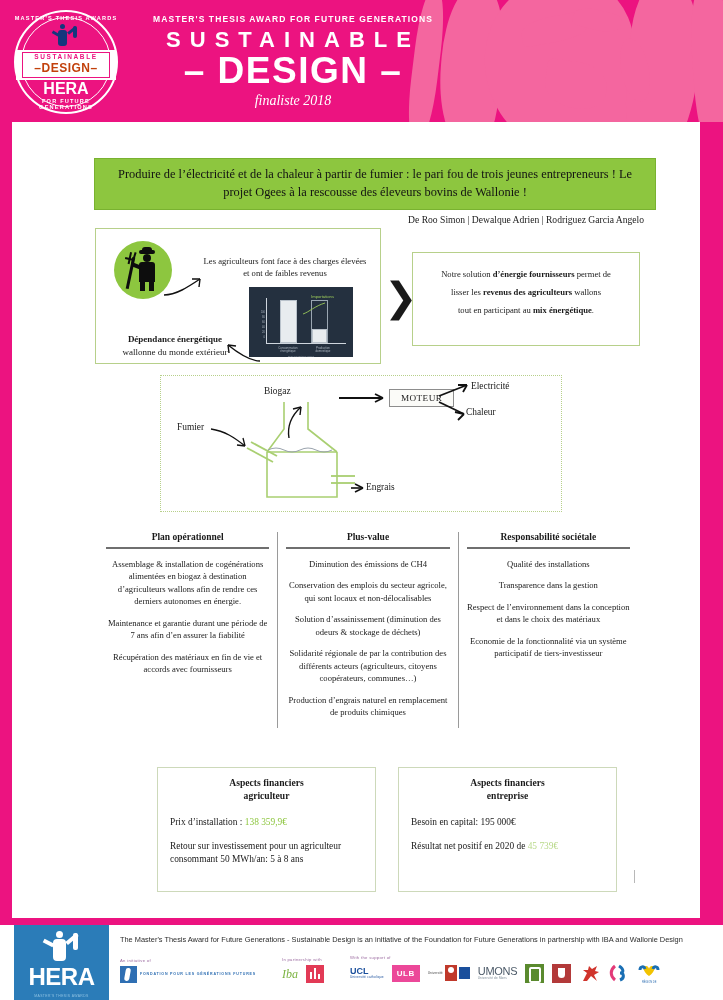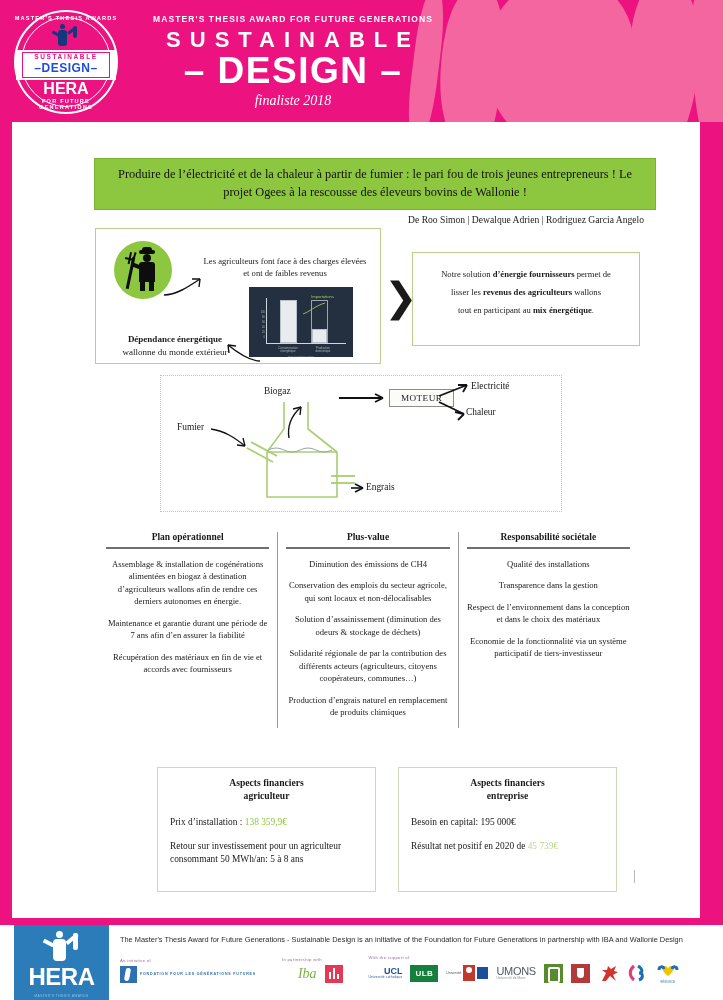--- a/index.html
+++ b/index.html
@@ -31,21 +31,21 @@
   .badge{position:absolute;left:14px;top:10px;width:104px;height:104px;}
   .badge-ring{position:absolute;inset:0;border-radius:50%;border:2px solid #ffffff;}
   .badge-ring2{position:absolute;left:7px;top:7px;right:7px;bottom:7px;border-radius:50%;border:1px solid #ffffff;}
   .badge-band{
     position:absolute;left:2px;top:40px;width:100px;height:30px;background:#ffffff;
   }
   .badge-band-inner{position:absolute;left:6px;top:2px;right:6px;bottom:2px;border:1px solid #ec1380;}
   .badge-sust{position:absolute;left:0;right:0;top:3px;text-align:center;font-family:"Liberation Sans",sans-serif;
       font-size:6.5px;letter-spacing:1.6px;font-weight:bold;color:#ec1380;}
   .badge-design{position:absolute;left:0;right:0;top:11px;text-align:center;font-family:"Liberation Sans",sans-serif;
-      font-size:12px;letter-spacing:0.5px;font-weight:bold;color:#1d4ed8;}
+      font-size:12px;letter-spacing:0.5px;font-weight:bold;color:#c2410c;}
   .badge-hera{position:absolute;left:0;right:0;top:70px;text-align:center;font-family:"Liberation Sans",sans-serif;
       font-size:16px;font-weight:bold;color:#ffffff;letter-spacing:0px;}
   .badge-fig{position:absolute;left:38px;top:14px;width:28px;height:26px;}
   .badge-fig i{position:absolute;background:#14377d;display:block;}
   .bf1{left:8px;top:0px;width:5px;height:5px;border-radius:50%;}
   .bf2{left:6px;top:6px;width:9px;height:16px;border-radius:3px;}
   .bf3{left:0px;top:8px;width:7px;height:3px;transform:rotate(30deg);}
   .bf4{left:15px;top:5px;width:10px;height:3px;transform:rotate(-38deg);}
   .bf5{left:21px;top:2px;width:4px;height:12px;border-radius:2px;}
   .arc-top,.arc-bot{position:absolute;left:0;right:0;text-align:center;color:#ffffff;
@@ -161,26 +161,26 @@
   .fg{display:flex;flex-direction:column;}
   .fg-lbl{font-family:"Liberation Sans",sans-serif;font-size:4.2px;color:#9b6aa0;margin-bottom:3px;letter-spacing:0.3px;}
   .fg-row{display:flex;align-items:center;gap:8px;}
 
   .lg{display:flex;align-items:center;}
   .lg-ffg-mark{width:17px;height:17px;background:#2f6fb3;position:relative;}
   .lg-ffg-mark::after{content:"";position:absolute;left:5px;top:2px;width:5px;height:13px;background:#ffffff;
       border-radius:3px;transform:rotate(10deg);}
   .lg-ffg-txt{margin-left:3px;font-family:"Liberation Sans",sans-serif;font-size:3.6px;color:#2f6fb3;
       font-weight:bold;letter-spacing:0.8px;line-height:1.5;}
-  .lg-iba{font-family:"Liberation Serif",serif;font-style:italic;font-size:14px;color:#7cb342;margin-left:16px;}
+  .lg-iba{font-family:"Liberation Serif",serif;font-style:italic;font-size:12px;color:#7cb342;}
   .lg-red{width:18px;height:18px;background:#e23a56;position:relative;}
   .lg-red i{position:absolute;bottom:4px;background:#ffffff;display:block;width:2px;}
-  .lg-ucl{font-family:"Liberation Sans",sans-serif;font-weight:bold;font-size:9px;color:#1a4f9c;line-height:1;text-align:right;}
+  .lg-ucl{font-family:"Liberation Sans",sans-serif;font-weight:bold;font-size:9px;color:#1a4f9c;line-height:1;text-align:left;}
   .lg-ucl small{display:block;font-size:3.2px;font-weight:normal;color:#1a4f9c;letter-spacing:0.2px;}
-  .lg-ulb{background:#15803d;color:#ffffff;font-family:"Liberation Sans",sans-serif;font-weight:bold;
+  .lg-ulb{background:#ec4899;color:#ffffff;font-family:"Liberation Sans",sans-serif;font-weight:bold;
       font-size:8px;padding:4px 5px;letter-spacing:0.5px;}
   .lg-ulg{display:flex;align-items:center;gap:2px;}
   .lg-ulg-mark{width:12px;height:16px;background:#c0392b;position:relative;}
   .lg-ulg-mark::after{content:"";position:absolute;left:3px;top:2px;width:6px;height:6px;background:#ffffff;border-radius:50%;}
   .lg-ulg-blue{width:11px;height:12px;background:#1a4f9c;}
   .lg-ulg-txt{font-family:"Liberation Sans",sans-serif;font-size:3.4px;color:#555;}
   .lg-umons{font-family:"Liberation Sans",sans-serif;font-size:11px;color:#4c5a68;letter-spacing:-0.3px;line-height:1;}
   .lg-umons small{display:block;font-size:3px;letter-spacing:0.2px;color:#7a8894;}
   .lg-unamur{width:19px;height:19px;background:#5a8a2e;position:relative;}
   .lg-unamur::after{content:"";position:absolute;left:4px;top:3px;width:8px;height:12px;border:2px solid #ffffff;border-radius:2px;}

